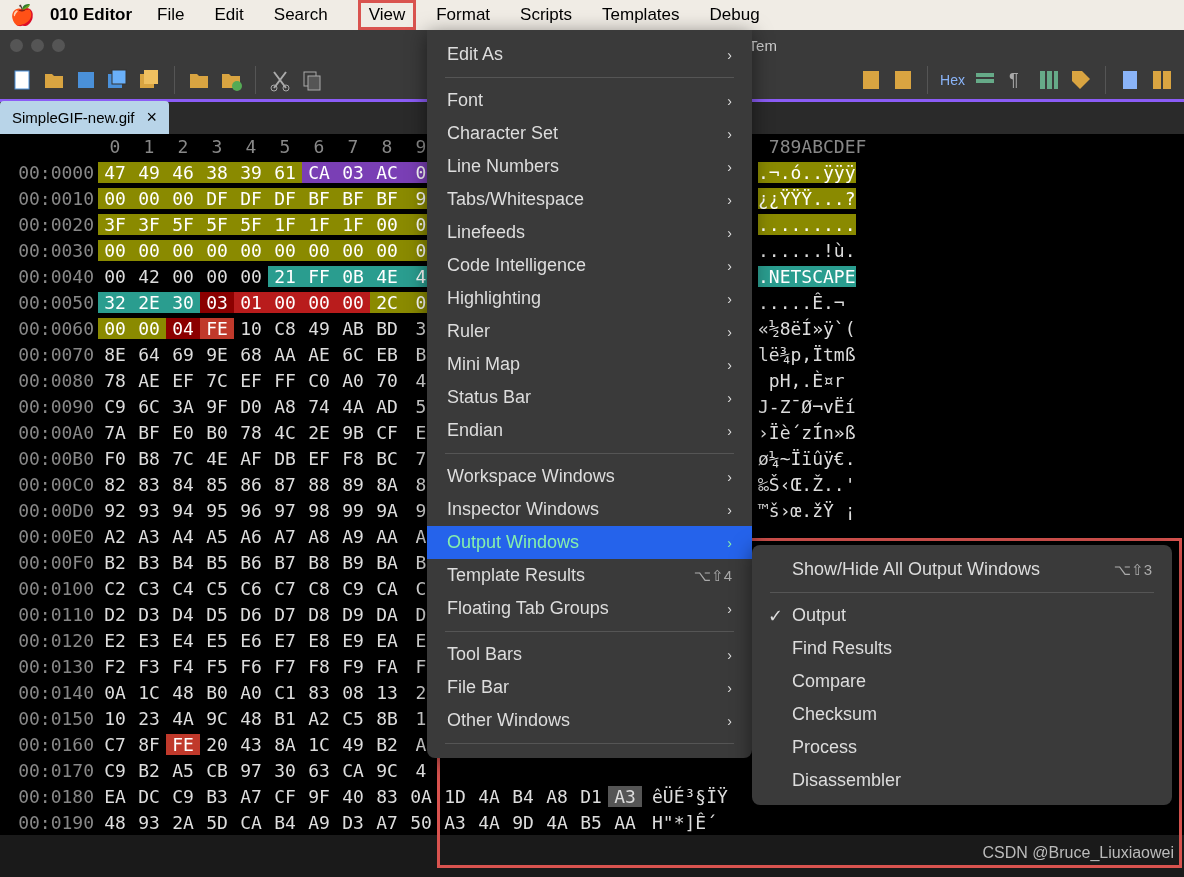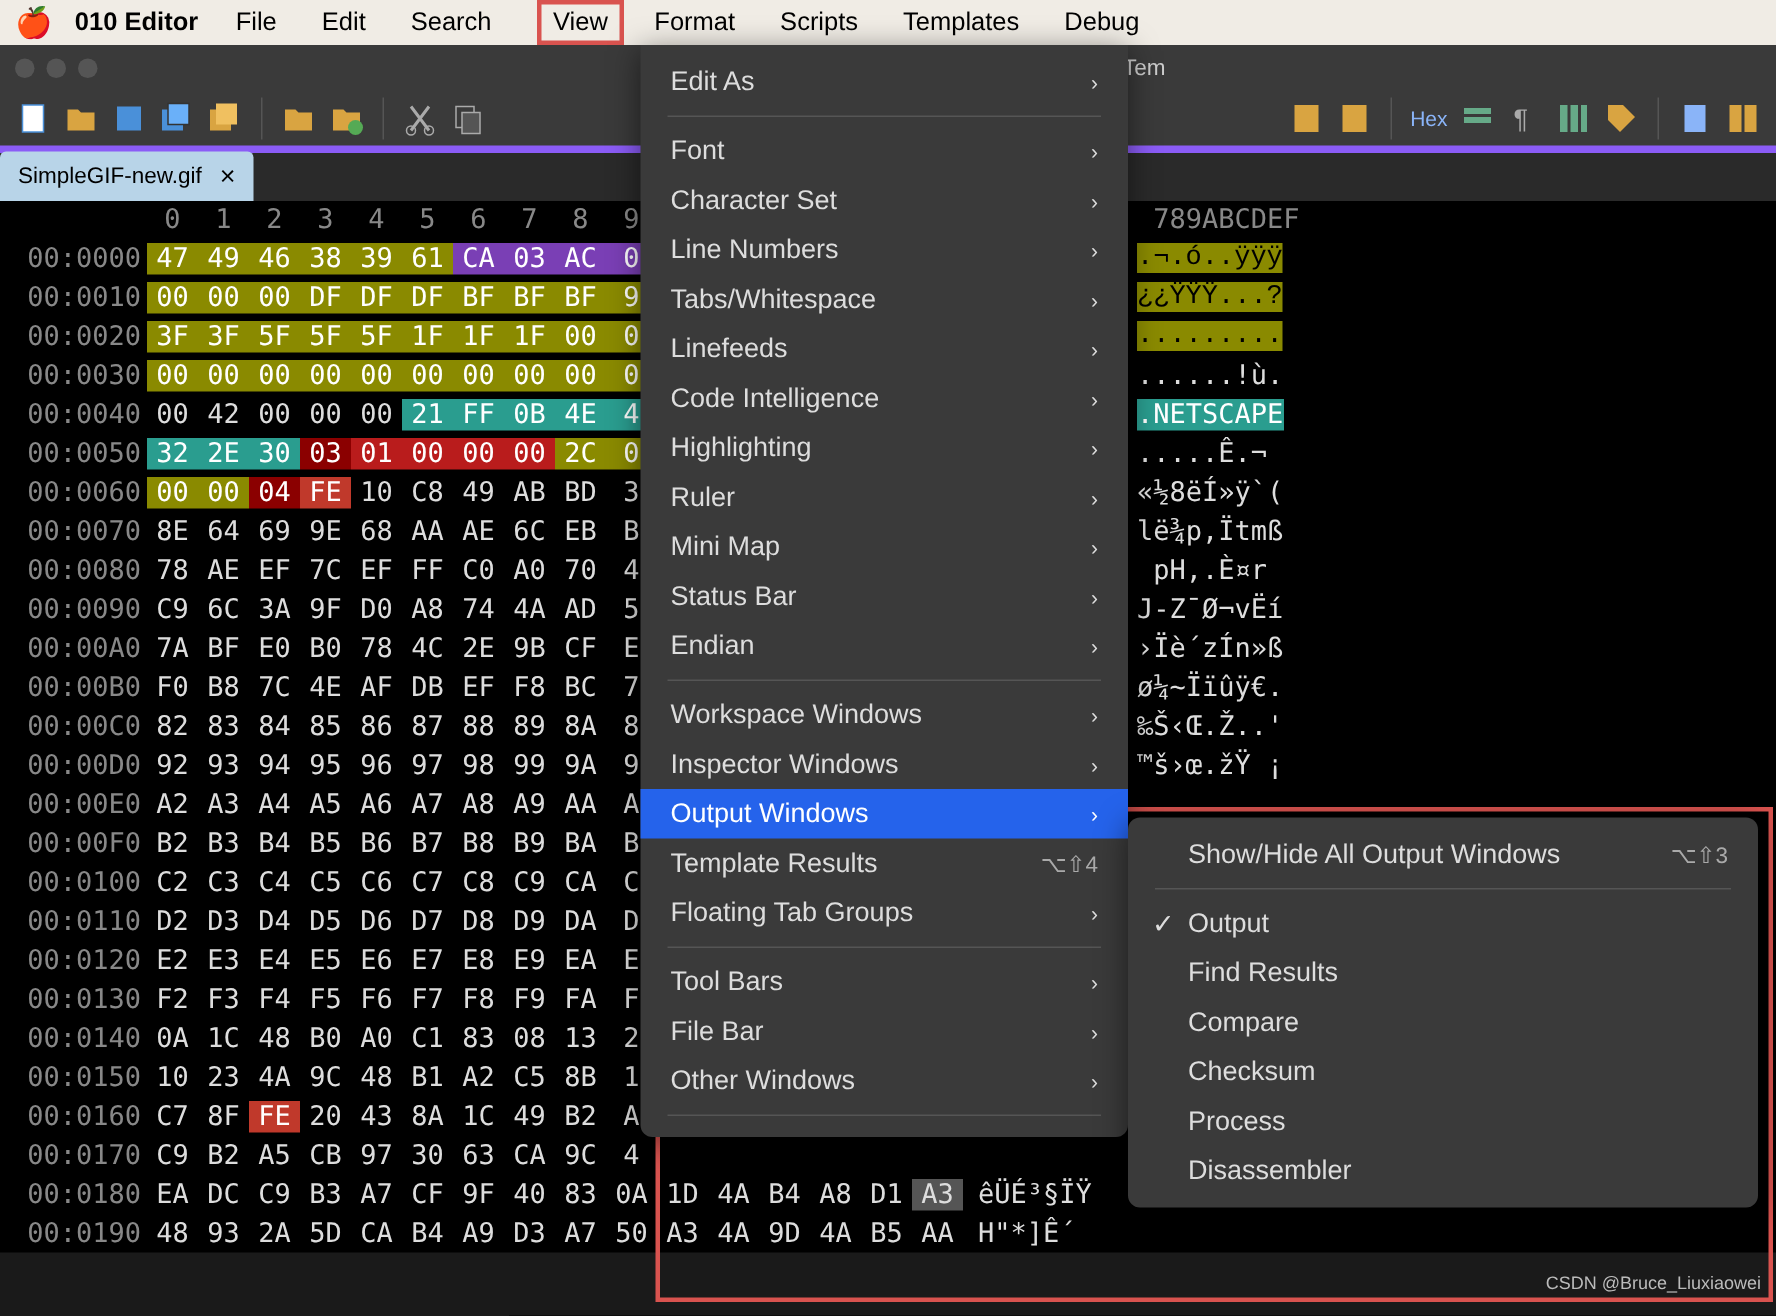--- a/index.html
+++ b/index.html
@@ -6,21 +6,21 @@
 body { font-family: -apple-system, BlinkMacSystemFont, "Helvetica Neue", sans-serif; background: #1a1a1a; width: 1184px; height: 877px; overflow: hidden; position: relative; }
 .menubar { background: #f0ece5; height: 30px; display: flex; align-items: center; padding: 0 10px; font-size: 17px; color: #000; }
 .apple-logo { font-size: 20px; margin-right: 15px; }
 .app-name { font-weight: bold; margin-right: 25px; }
 .menu-item { margin-right: 30px; cursor: pointer; }
 .menu-item.highlighted { border: 3px solid #d9534f; padding: 2px 8px; margin-right: 20px; }
 .titlebar { background: #3a3a3a; height: 30px; display: flex; align-items: center; padding: 0 10px; color: #ccc; font-size: 15px; }
 .traffic-lights { display: flex; gap: 8px; margin-right: 20px; }
 .traffic-light { width: 13px; height: 13px; border-radius: 50%; background: #555; }
 .title-path { flex: 1; text-align: center; }
-.toolbar { background: #3a3a3a; height: 42px; display: flex; align-items: center; padding: 0 10px; gap: 8px; border-bottom: 5px solid #8b5cf6; }
+.toolbar { background: #3a3a3a; height: 42px; display: flex; align-items: center; padding: 0 10px; gap: 8px; border-bottom: 3px solid #8b5cf6; }
 .tb-icon { width: 24px; height: 24px; display: inline-flex; align-items: center; justify-content: center; }
 .tb-sep { width: 1px; height: 28px; background: #555; margin: 0 4px; }
 .tab-bar { background: #2a2a2a; height: 32px; display: flex; align-items: flex-end; }
 .tab { background: #b8d4e8; color: #000; padding: 6px 12px; display: flex; align-items: center; gap: 12px; font-size: 15px; border-radius: 4px 4px 0 0; }
 .tab-close { font-size: 18px; cursor: pointer; }
 .hex-view { background: #000; font-family: "Menlo", monospace; font-size: 18px; position: relative; }
 .col-header { color: #888; padding: 2px 0; white-space: nowrap; }
 .col-header .offset-pad { display: inline-block; width: 98px; }
 .col-header .col { display: inline-block; width: 34px; text-align: center; }
 .hex-row { display: flex; height: 26px; align-items: center; }
@@ -28,36 +28,36 @@
 .hex-bytes { display: flex; }
 .hex-byte { width: 34px; text-align: center; color: #ddd; }
 .ascii { margin-left: 10px; color: #ddd; white-space: pre; }
 .hl-purple { background: #7a3fb5; color: #fff; }
 .hl-olive { background: #8a8a00; color: #fff; }
 .hl-teal { background: #2a9d8f; color: #fff; }
 .hl-darkred { background: #8b0000; color: #fff; }
 .hl-brown { background: #b91c1c; color: #fff; }
 .hl-fe { background: #c0392b; color: #fff; }
 .hl-a3 { background: #555; }
-.ascii-olive { background: #8a8a00; color: #000000; font-family: Liberation Mono, monospace; }
+.ascii-olive { background: #8a8a00; color: #ffffff; }
 .ascii-teal { background: #2a9d8f; color: #fff; }
 .dropdown { position: absolute; top: 30px; left: 427px; width: 325px; background: #3a3a3a; border-radius: 0 0 8px 8px; box-shadow: 0 4px 20px rgba(0,0,0,0.5); padding: 8px 0; z-index: 100; }
 .dd-item { display: flex; align-items: center; justify-content: space-between; padding: 6px 20px; color: #ddd; font-size: 18px; cursor: pointer; }
-.dd-item.selected { background: #2563eb; color: #ffffff; }
+.dd-item.selected { background: #2563eb; color: #86efac; }
 .dd-item.disabled { color: #888; }
 .dd-arrow { font-size: 14px; }
 .dd-shortcut { color: #aaa; font-size: 15px; }
 .dd-sep { height: 1px; background: #555; margin: 6px 18px; }
 .submenu { position: absolute; top: 545px; left: 752px; width: 420px; background: #3a3a3a; border-radius: 8px; box-shadow: 0 4px 20px rgba(0,0,0,0.5); padding: 8px 0; z-index: 101; }
 .sub-item { display: flex; align-items: center; padding: 6px 20px 6px 40px; color: #ddd; font-size: 18px; cursor: pointer; position: relative; }
 .sub-item .check { position: absolute; left: 16px; }
 .sub-shortcut { margin-left: auto; color: #aaa; font-size: 15px; }
 .red-box1 { position: absolute; border: 3px solid #d9534f; pointer-events: none; }
 .red-outer { top: 538px; left: 437px; width: 745px; height: 330px; }
-.watermark { position: absolute; right: 10px; bottom: 15px; color: #bbb; font-size: 12px; z-index: 200; }
+.watermark { position: absolute; right: 10px; bottom: 15px; color: #bbb; font-size: 16px; z-index: 200; }
 svg { width: 100%; height: 100%; }
 </style>
 </head>
 <body>
 
 <div class="menubar">
   <span class="apple-logo">🍎</span>
   <span class="app-name">010 Editor</span>
   <span class="menu-item">File</span>
   <span class="menu-item">Edit</span>

